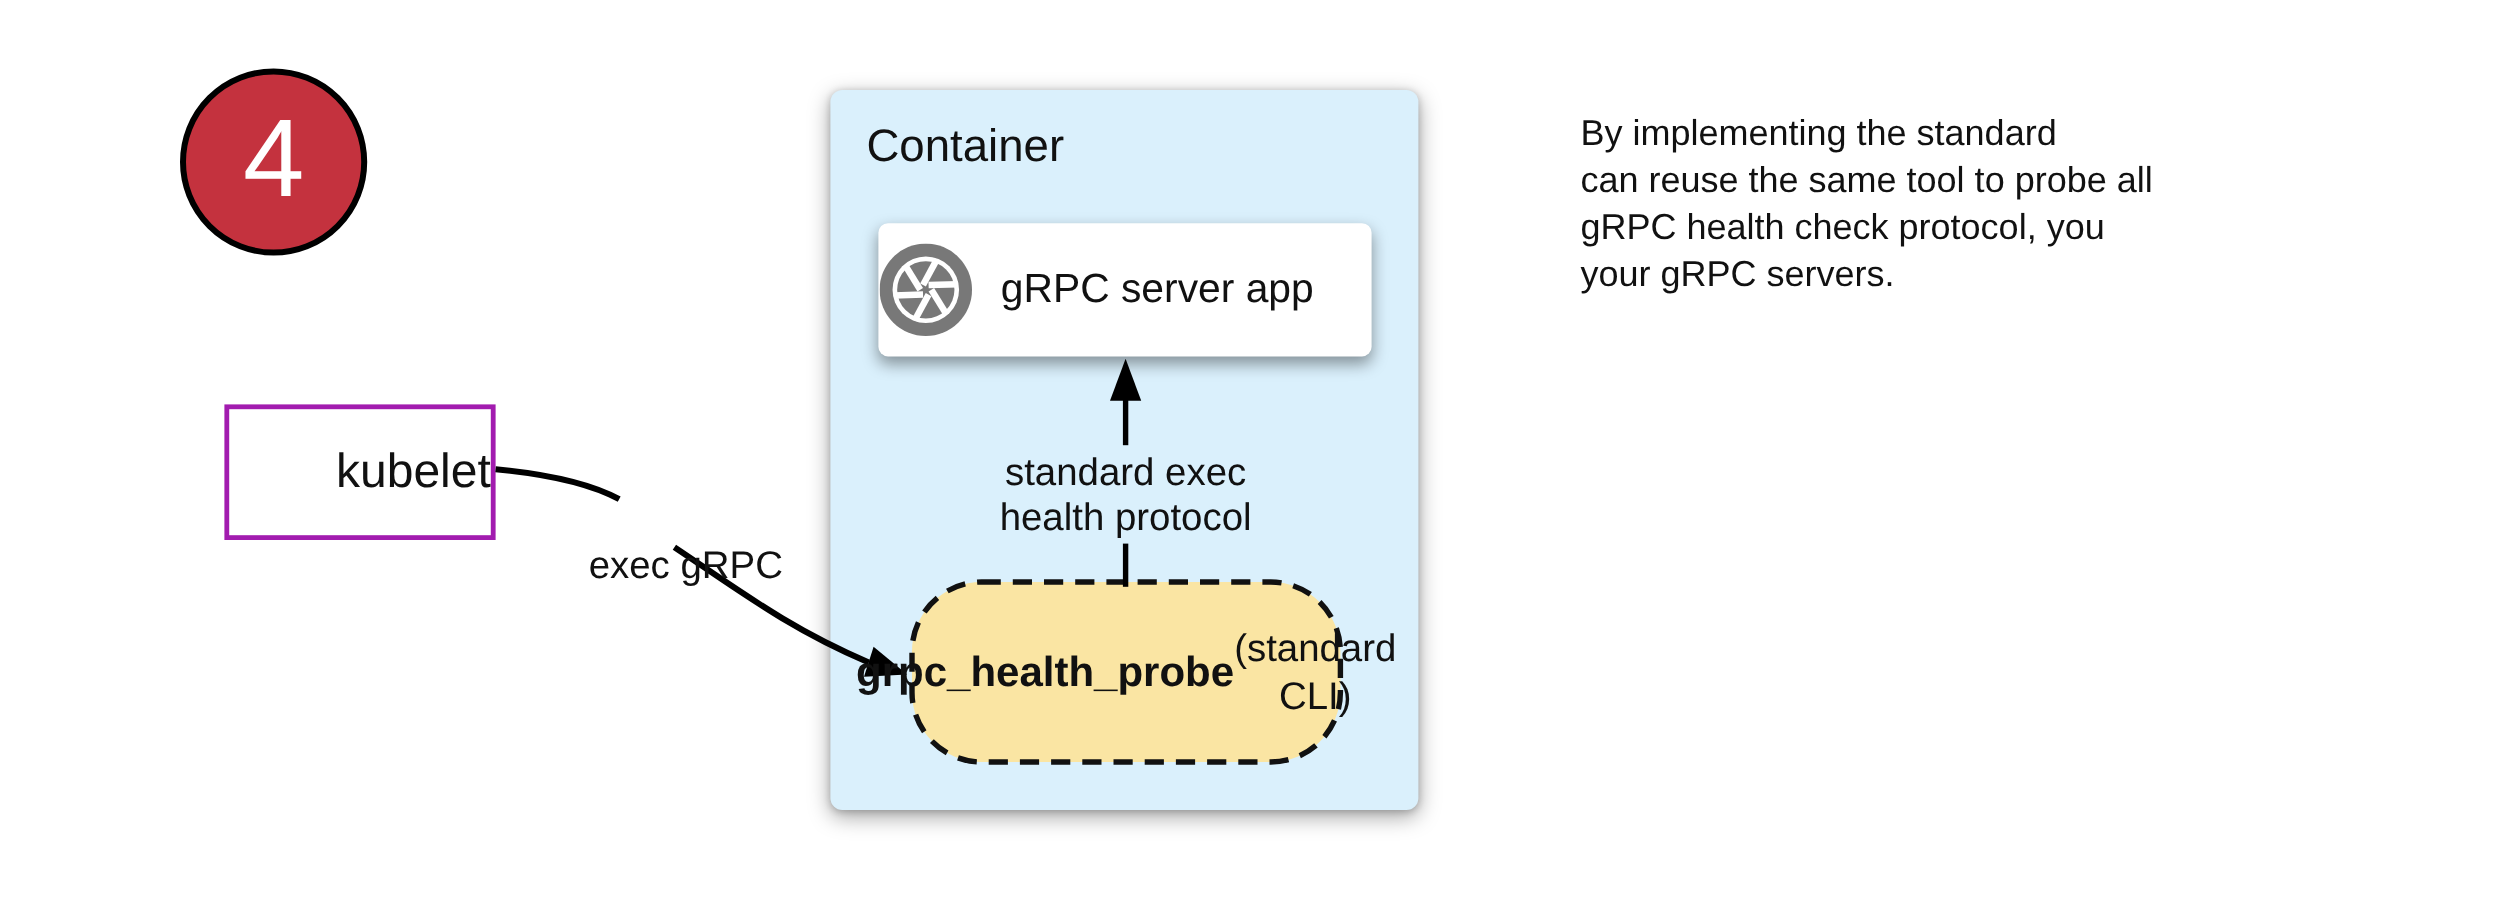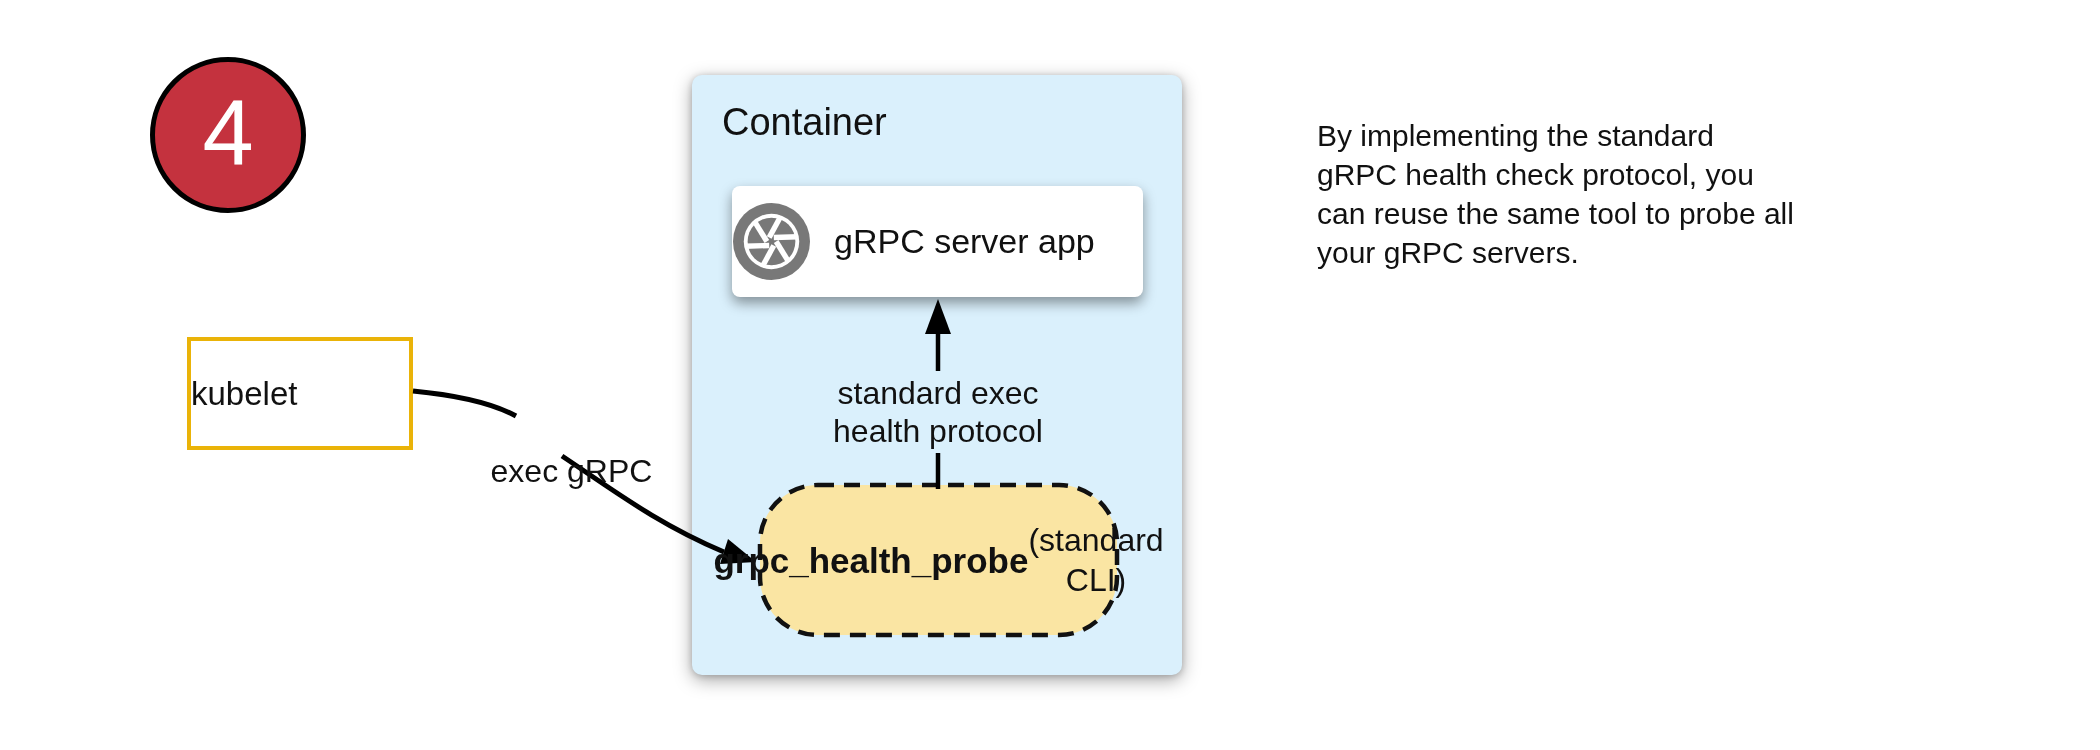--- a/index.html
+++ b/index.html
@@ -11,22 +11,22 @@
   
   .badge{
     position:absolute;left:150px;top:57px;width:156px;height:156px;
     box-sizing:border-box;border:5px solid #000;border-radius:50%;
     background:#C4323E;display:flex;align-items:center;justify-content:center;
   }
   .badge .num{color:#fff;font-size:92px;line-height:1;margin-top:-6px;}
   
   .kubelet{
     position:absolute;left:187px;top:337px;width:226px;height:113px;
-    box-sizing:border-box;border:4px solid #eab308;background:#fff;
-    display:flex;align-items:center;justify-content:flex-start;font-size:33px;
+    box-sizing:border-box;border:4px solid #a21caf;background:#fff;
+    display:flex;align-items:center;justify-content:flex-end;font-size:40px;
   }
   
   .execlabel{position:absolute;left:455px;top:416px;font-size:32px;white-space:pre;}
   .execlabel .b{font-weight:normal;}
   
   .containerbox{
     position:absolute;left:692px;top:75px;width:490px;height:600px;
     background:#DAF0FC;border-radius:10px;
     box-shadow:0 5px 18px rgba(0,0,0,.35), 0 1px 6px rgba(0,0,0,.18);
   }
@@ -49,21 +49,21 @@
   }
   
   .probetext{
     position:absolute;left:760px;top:485px;width:357px;height:150px;
     display:flex;flex-direction:row;align-items:center;justify-content:center;
     text-align:center;
   }
   .probetext .t{font-weight:bold;font-size:35px;line-height:41px;}
   .probetext .s{font-size:32px;line-height:40px;}
   
-  .note{position:absolute;left:1317px;top:116px;font-size:30px;line-height:39px;}
+  .note{position:absolute;left:1317px;top:92px;font-size:30px;line-height:39px;}
 </style>
 </head>
 <body>
 
 <div class="canvas">
 
   <div class="badge">
     <span class="num">4</span>
   </div>
 
@@ -112,18 +112,18 @@
     <div>health protocol</div>
   </div>
 
   <div class="probetext">
     <div class="t">grpc_health_probe</div>
     <div class="s">(standard CLI)</div>
   </div>
 
   <div class="note">
     <div>By implementing the standard</div>
+    <div>can reuse the same tool to probe all</div>
     <div>gRPC health check protocol, you</div>
-    <div>can reuse the same tool to probe all</div>
     <div>your gRPC servers.</div>
   </div>
 
 </div>
 
 </body></html>

